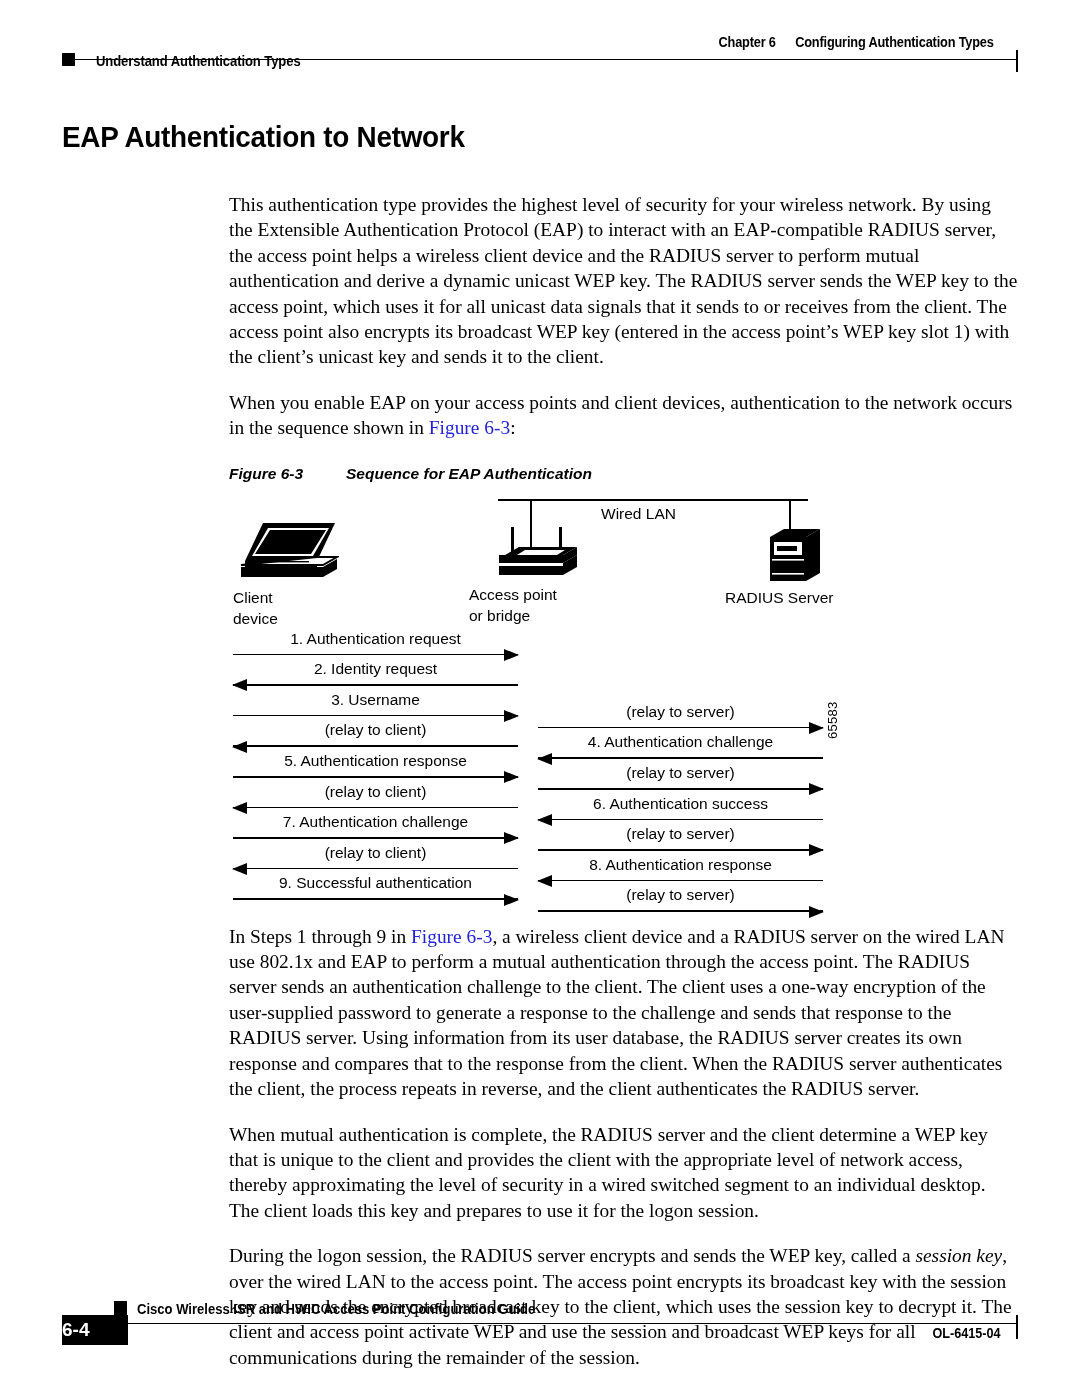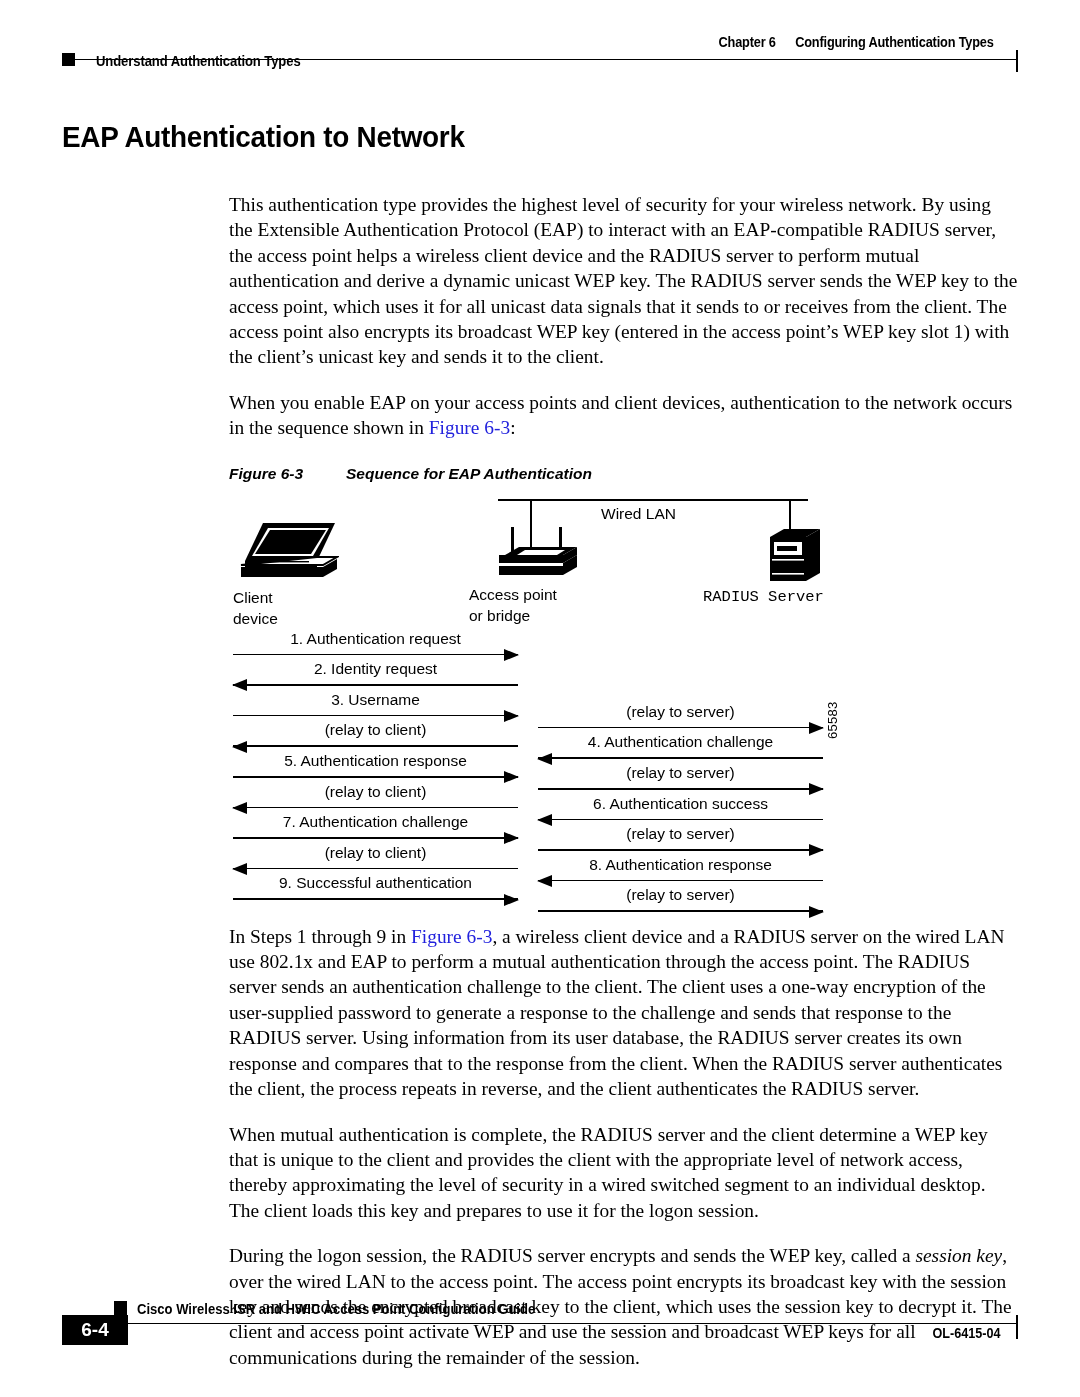--- a/index.html
+++ b/index.html
@@ -169,21 +169,21 @@
     position: absolute;
     font-size: 15.5px;
     line-height: 21px;
     white-space: nowrap;
   }
   .icon-client  { left: 6px;   top: 22px; }
   .icon-ap      { left: 258px; top: 22px; }
   .icon-server  { left: 533px; top: 24px; }
   .label-client { left: 0px;   top: 88px;  width: 112px; }
   .label-ap     { left: 236px; top: 85px;  width: 124px; }
-  .label-radius { left: 470px; top: 88px;  width: 184px; font-family: Liberation Mono, monospace; }
+  .label-radius { left: 492px; top: 88px;  width: 184px; }
 
   
   .seq {
     position: absolute;
     left: 0px;
     top: 132px;
     width: 620px;
   }
   .seq-row {
     position: relative;
@@ -290,21 +290,21 @@
     height: 30px;
     background: #000;
   }
   .footer-pagenum {
     position: absolute;
     left: 0;
     top: 14px;
     width: 66px;
     height: 30px;
     line-height: 30px;
-    text-align: center;
+    text-align: left;
     color: #fff;
     font-family: "Liberation Sans Narrow", "Liberation Sans", sans-serif;
     font-weight: bold;
     font-size: 19px;
   }
   .footer-docid {
     position: absolute;
     right: 18px;
     top: 24px;
     font-family: "Liberation Sans Narrow", "Liberation Sans", sans-serif;

